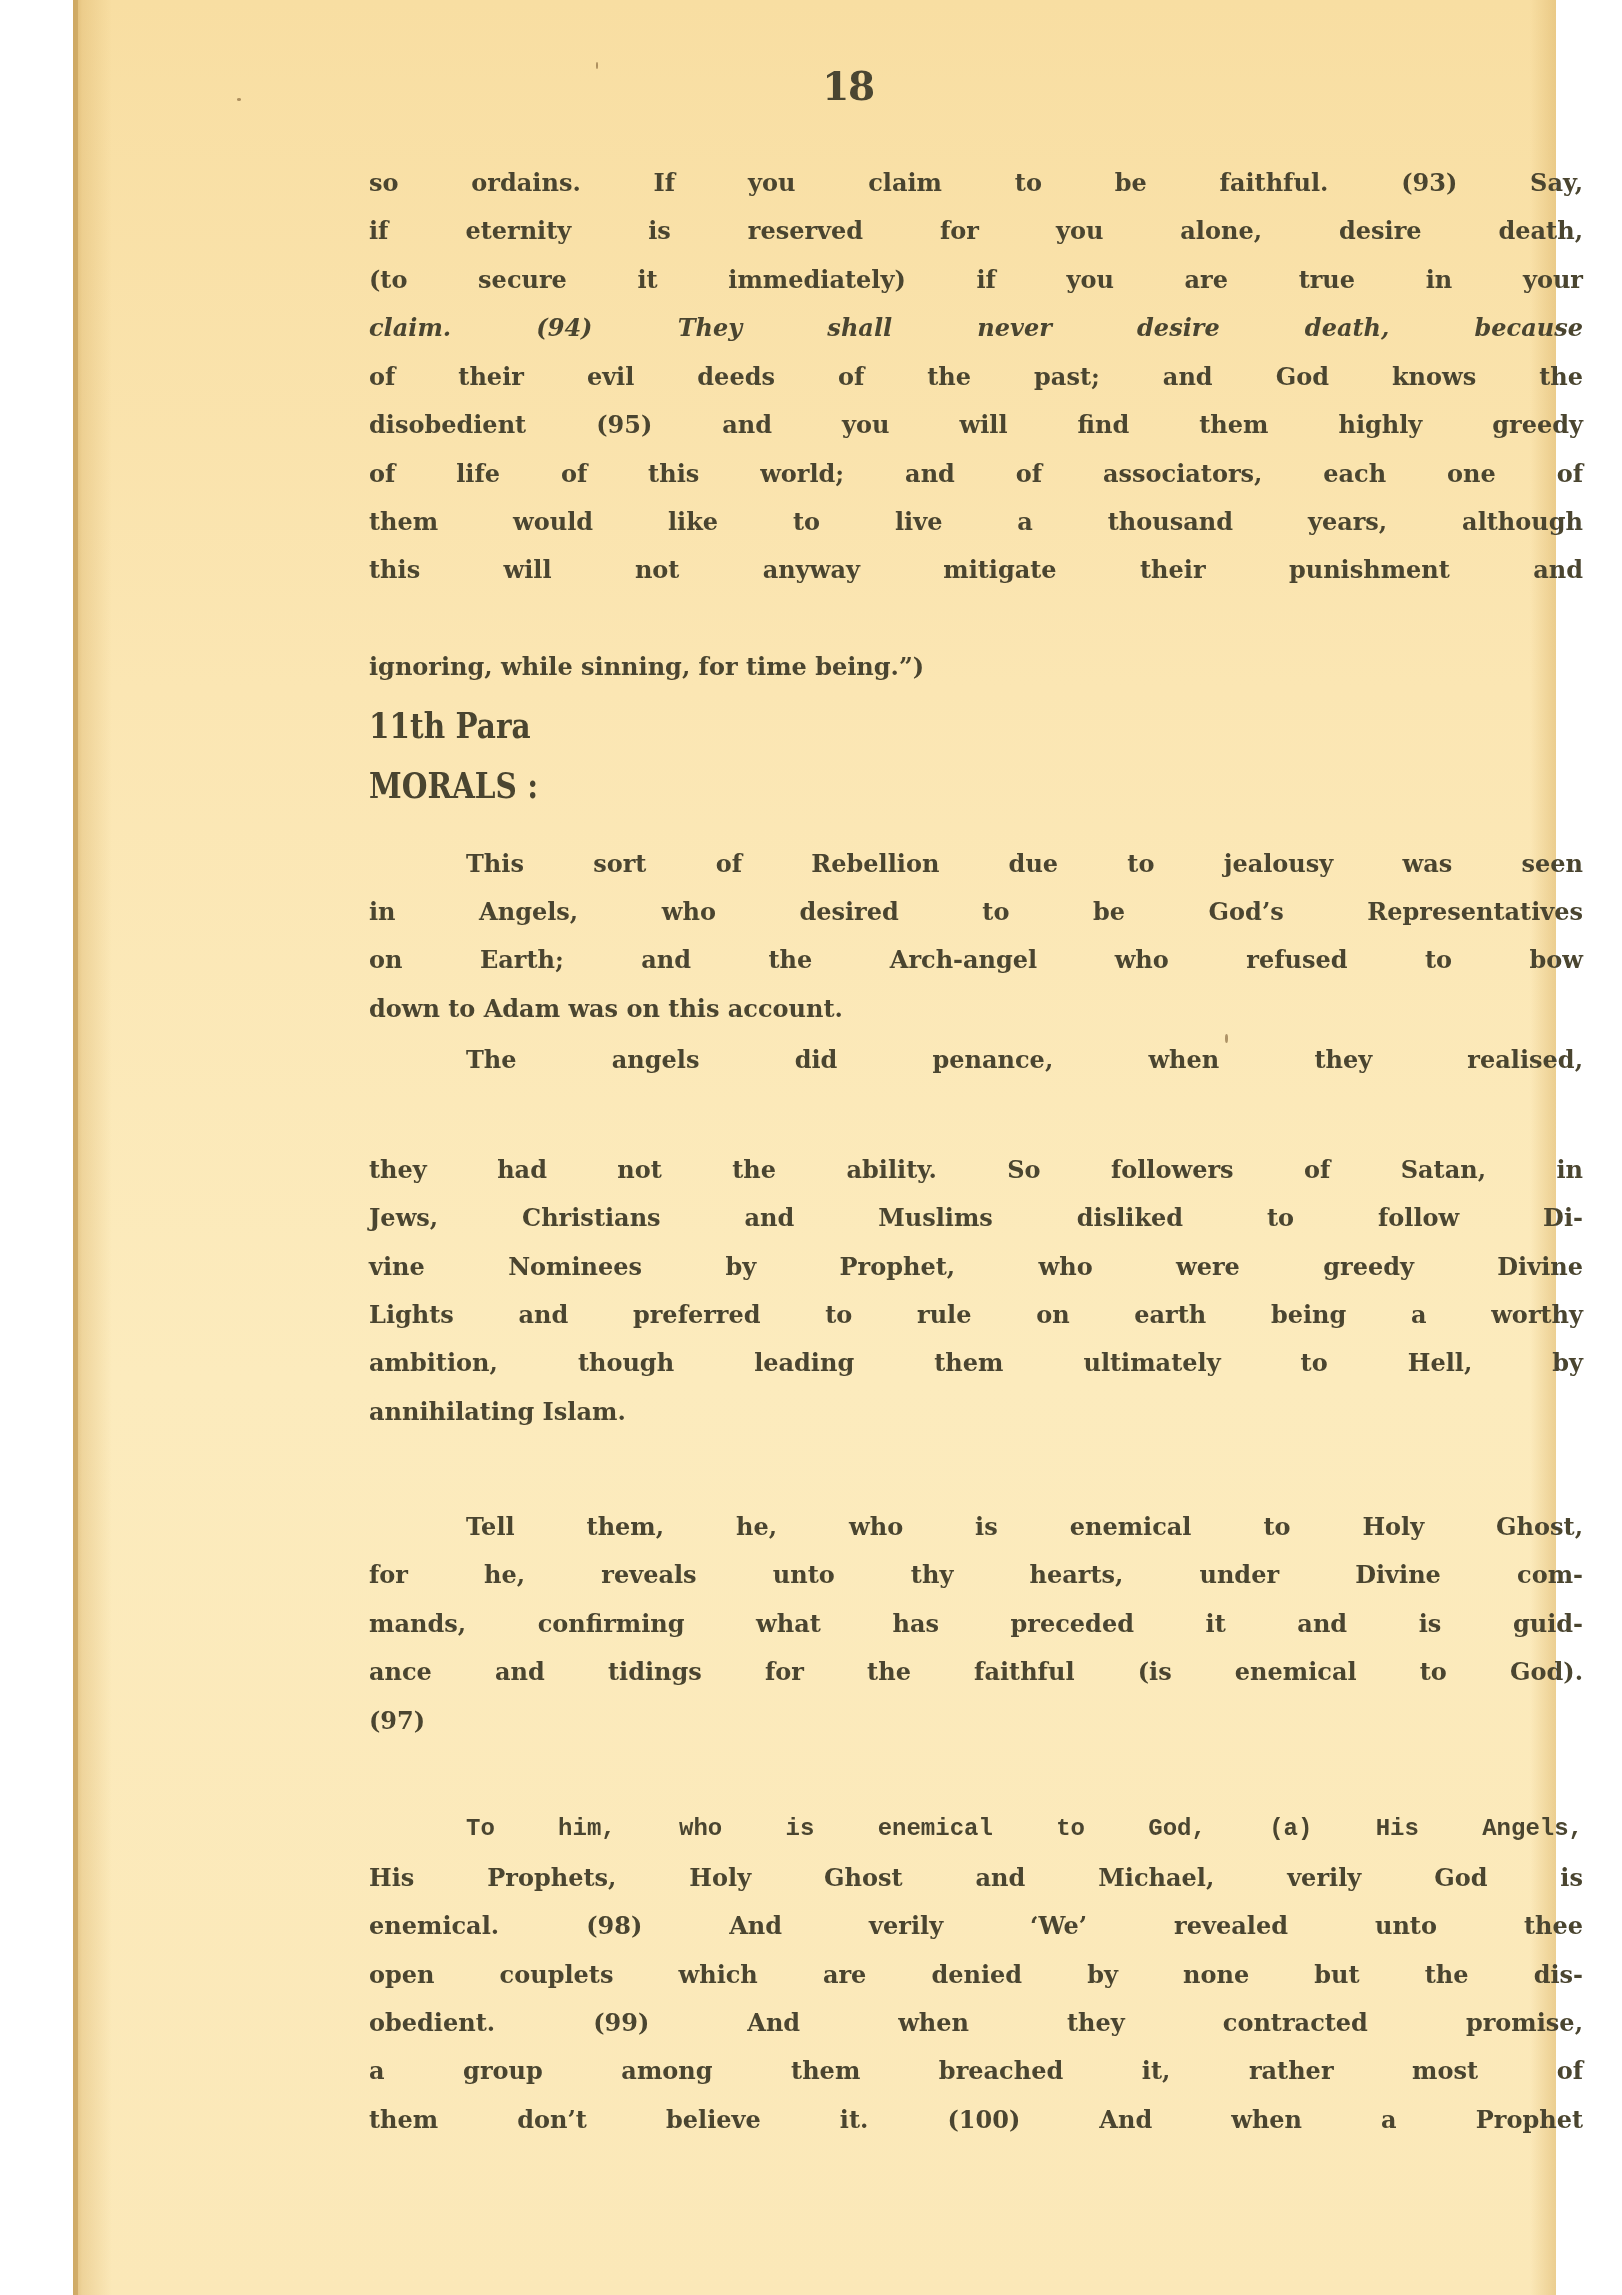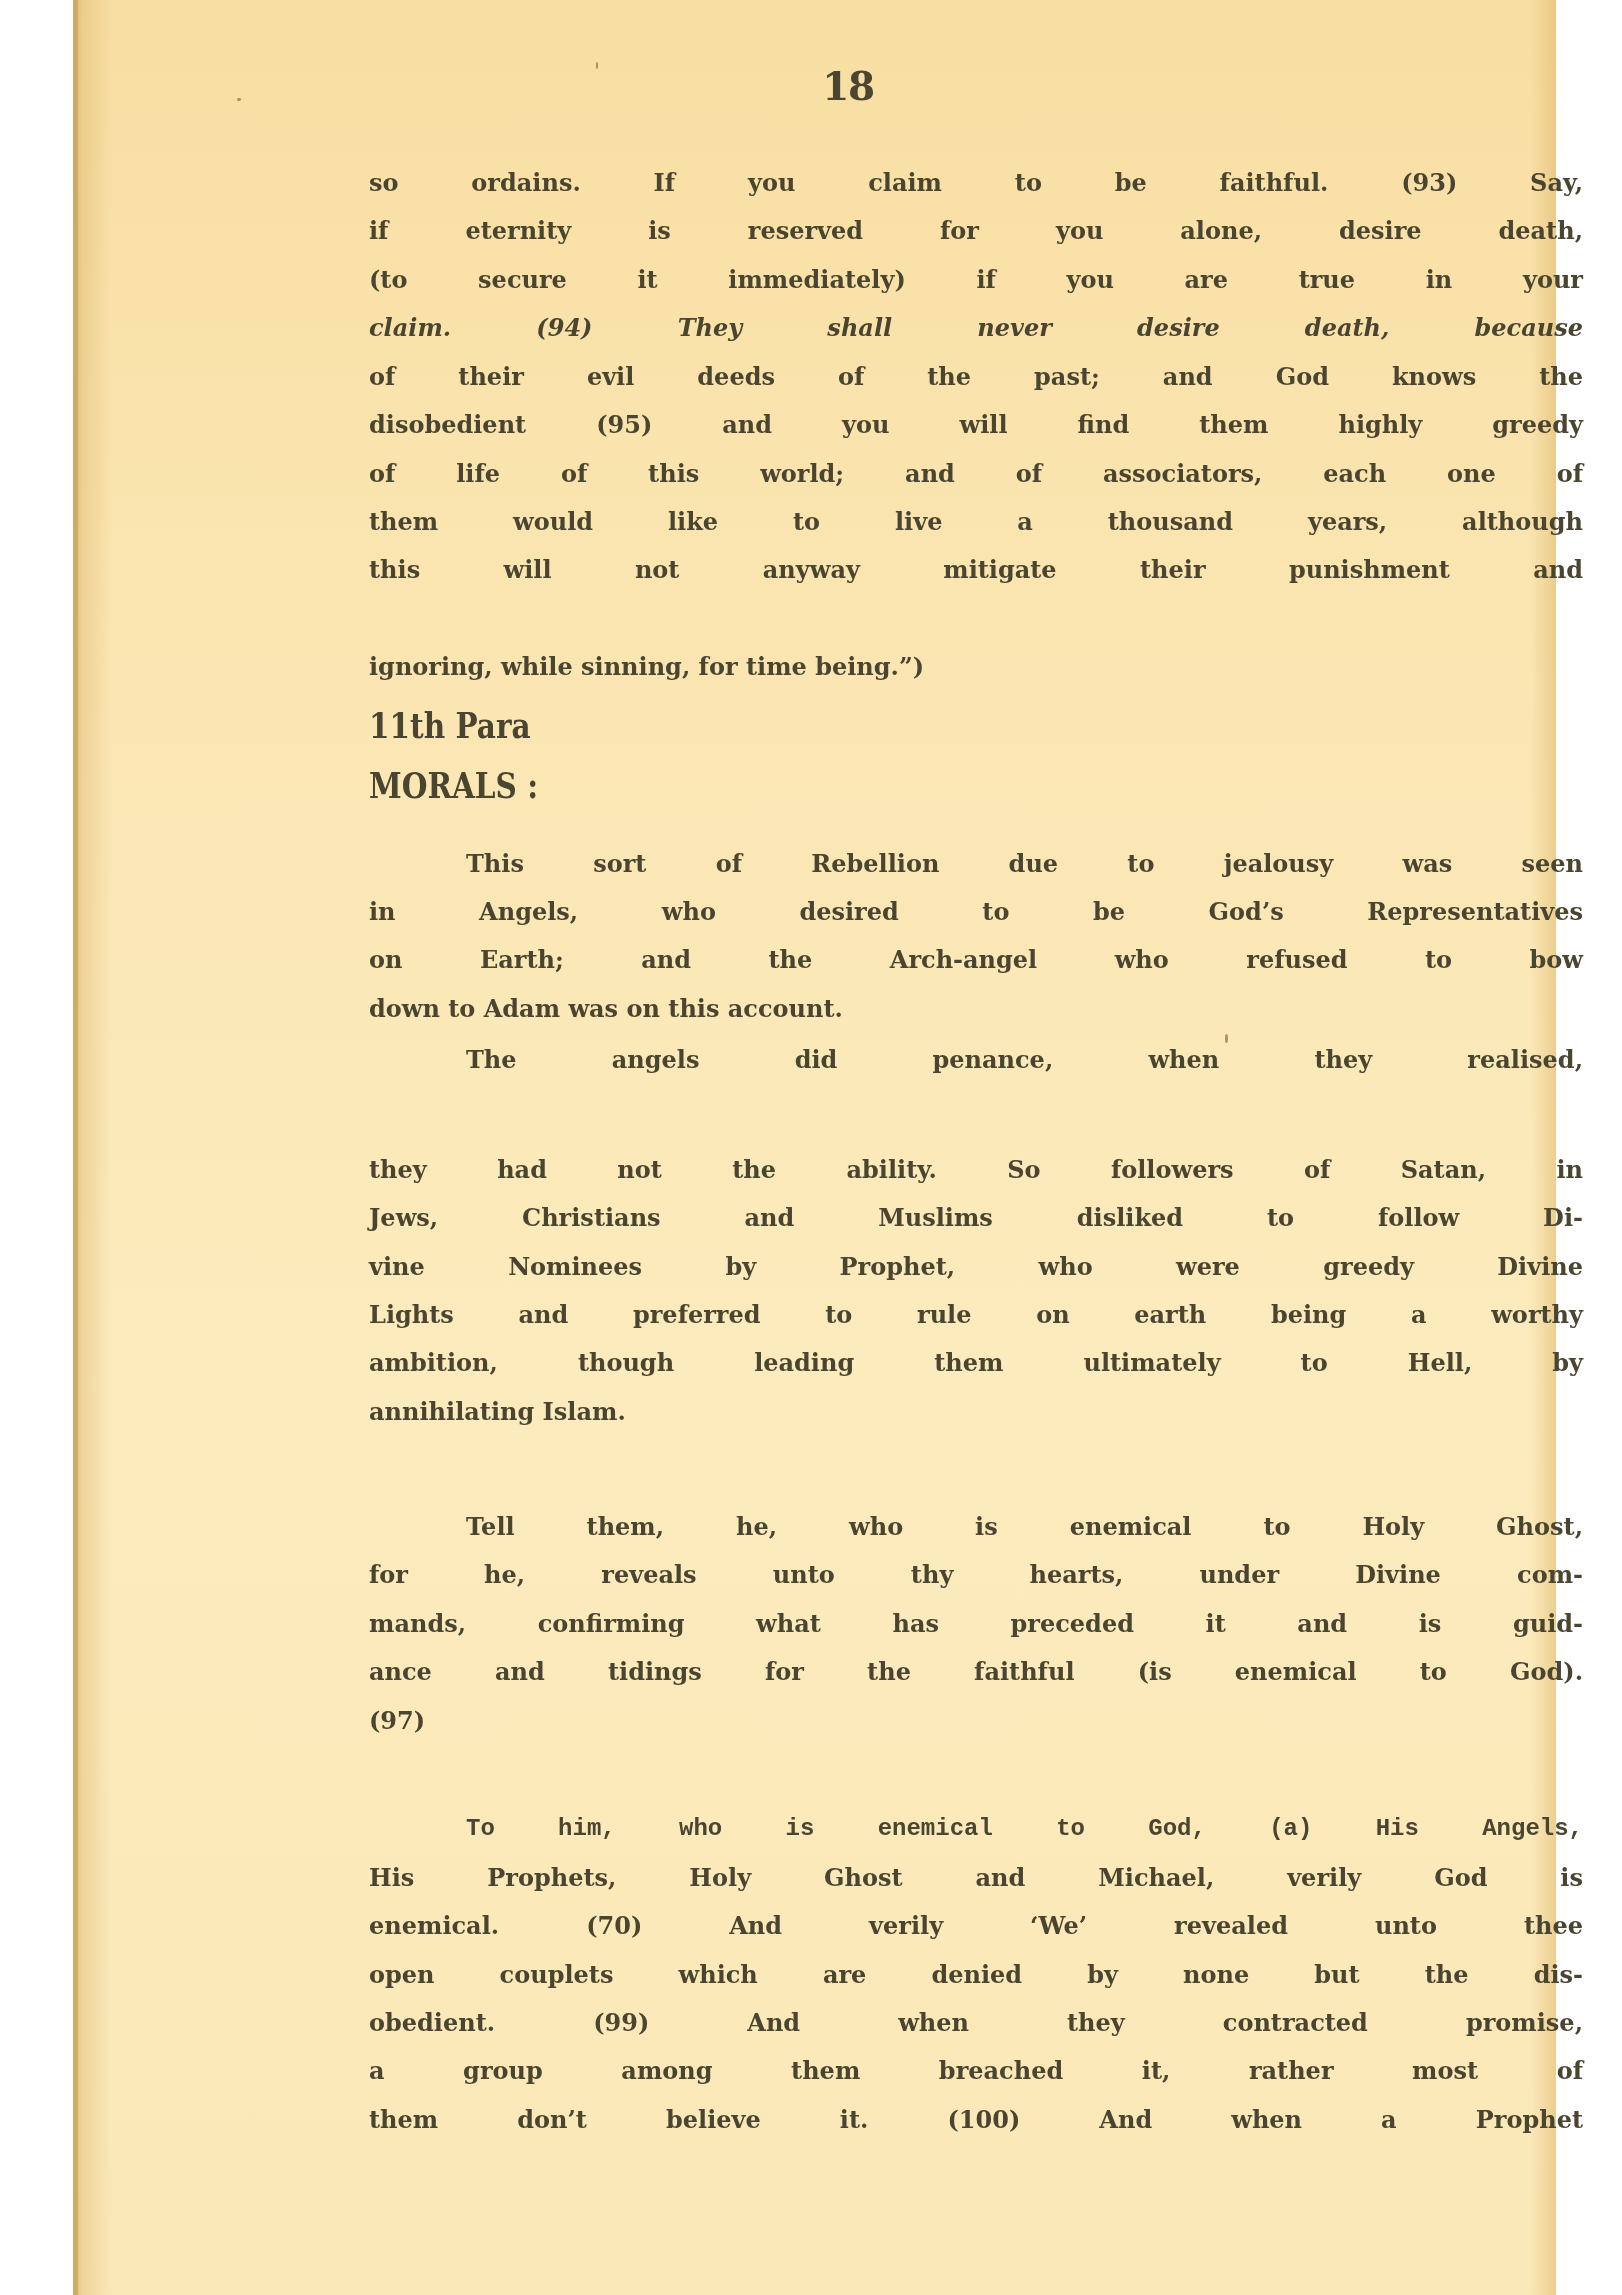--- a/index.html
+++ b/index.html
@@ -120,21 +120,21 @@
   <div class="line last" style="top: 1390px;">annihilating Islam.</div>
 
   <div class="line indent" style="top: 1505px;">Tell them, he, who is enemical to Holy Ghost,</div>
   <div class="line" style="top: 1553px;">for he, reveals unto thy hearts, under Divine com-</div>
   <div class="line" style="top: 1650px;">ance and tidings for the faithful (is enemical to God).</div>
   <div class="line" style="top: 1602px;">mands, confirming what has preceded it and is guid-</div>
   <div class="line last" style="top: 1699px;">(97)</div>
 
   <div class="line indent" style="top: 1807px; font-family: Liberation Mono, monospace;">To him, who is enemical to God, (a) His Angels,</div>
   <div class="line" style="top: 1856px;">His Prophets, Holy Ghost and Michael, verily God is</div>
-  <div class="line" style="top: 1904px;">enemical.  (70) And verily ‘We’ revealed unto thee</div>
+  <div class="line" style="top: 1904px;">enemical.  (98) And verily ‘We’ revealed unto thee</div>
   <div class="line" style="top: 1953px;">open couplets which are denied by none but the dis-</div>
   <div class="line" style="top: 2001px;">obedient.  (99) And when they contracted promise,</div>
   <div class="line" style="top: 2049px;">a group among them breached it, rather most of</div>
   <div class="line" style="top: 2098px;">them don’t believe it.  (100) And when a Prophet</div>
 
   <span class="fleck" style="left:1152px;top:1034px;width:3.3px;height:9.2px"></span>
   <span class="fleck" style="left:164px;top:98px;width:3.9px;height:2.6px"></span>
   <span class="fleck" style="left:523px;top:62px;width:2px;height:6.5px"></span>
 </div>
 

